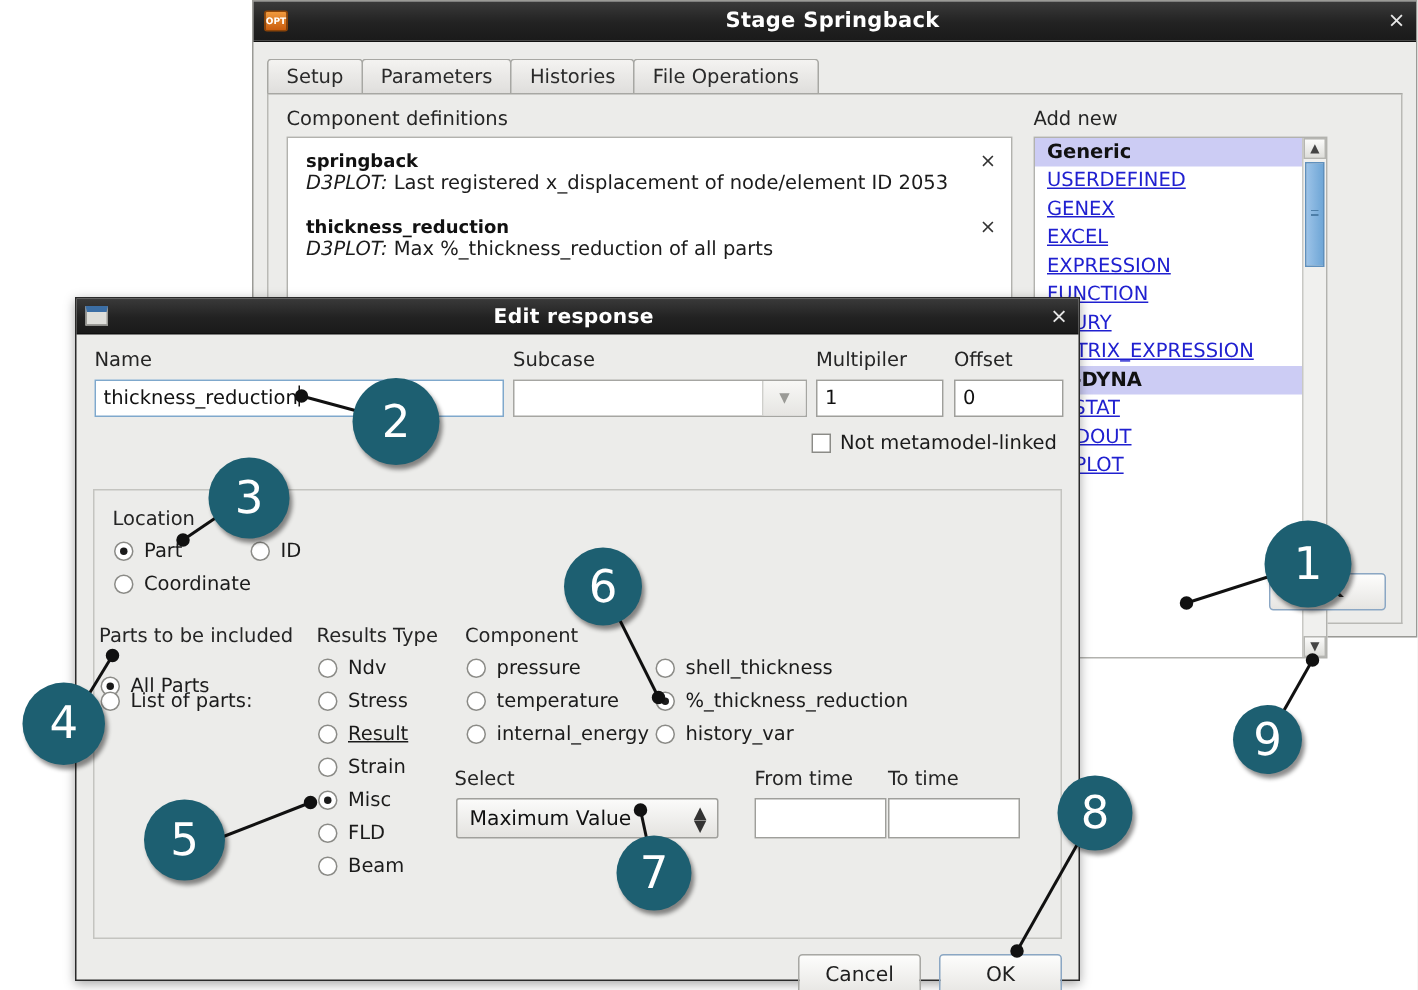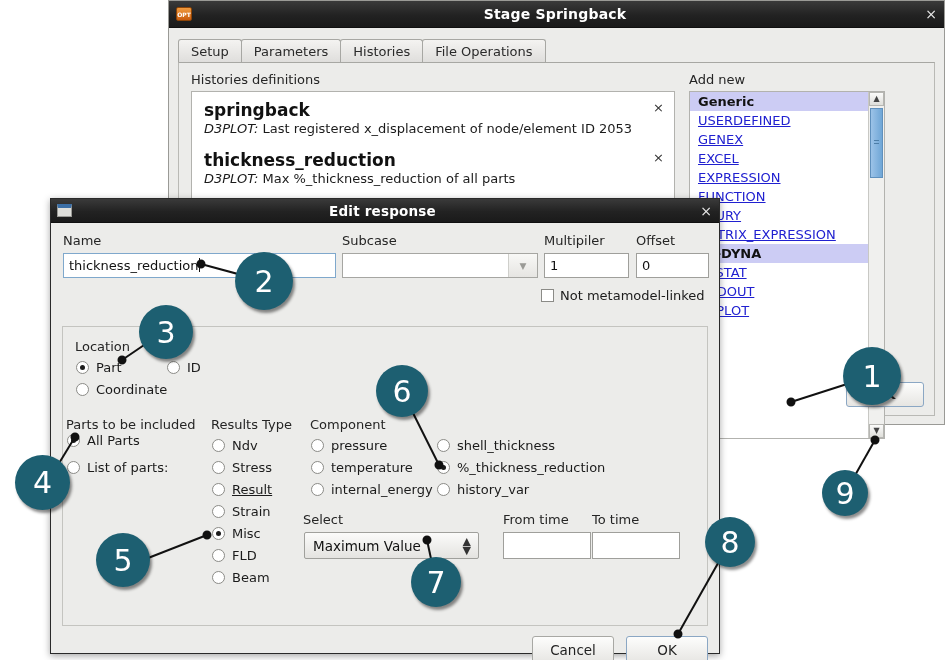--- a/index.html
+++ b/index.html
@@ -70,21 +70,21 @@
   }
   .section-label{position:absolute;font-size:13px;color:#252525;}
   #resp-defs-label{left:12px;top:9px;}
   #addnew-label{left:510px;top:9px;}
   .resp-list{
     position:absolute;left:12px;top:28px;width:484px;height:300px;
     background:#ffffff;border:1px solid #b2b2ae;box-sizing:border-box;
     padding:8px 6px 0 12px;overflow:hidden;
   }
   .resp-item{position:relative;margin-bottom:14px;padding-right:22px;}
-  .resp-item .rname{font-weight:bold;font-size:17px;color:#111;}
+  .resp-item .rname{font-weight:bold;font-size:12px;color:#111;}
   .resp-item .rdesc{font-size:13px;color:#1b1b1b;margin-top:1px;}
   .resp-item .rdesc i{font-style:italic;}
   .resp-item .rclose{
     position:absolute;right:4px;top:0;font-size:13px;color:#333;cursor:default;
   }
   .addnew-list{
     position:absolute;left:510px;top:28px;width:196px;height:348px;
     background:#ffffff;border:1px solid #b2b2ae;box-sizing:border-box;
     overflow:hidden;
   }
@@ -227,21 +227,21 @@
   </div>
 
   <div class="tabstrip">
     <div class="tab">Setup</div>
     <div class="tab">Parameters</div>
     <div class="tab">Histories</div>
     <div class="tab">File Operations</div>
   </div>
 
   <div class="content-panel">
-    <div class="section-label" id="resp-defs-label">Histories definitions</div>
+    <div class="section-label" id="resp-defs-label">Component definitions</div>
     <div class="section-label" id="addnew-label">Add new</div>
 
     <div class="resp-list">
       <div class="resp-item">
         <div class="rname">springback</div>
         <div class="rdesc"><i>D3PLOT:</i><span> Last registered x_displacement of node/element ID 2053</span></div>
         <div class="rclose">×</div>
       </div>
       <div class="resp-item">
         <div class="rname">thickness_reduction</div>
@@ -316,21 +316,21 @@
       <div class="radio" style="left:104px;top:33px;">
         <span class="rdot"></span>
         <span>ID</span>
       </div>
       <div class="radio" style="left:13px;top:55px;">
         <span class="rdot"></span>
         <span>Coordinate</span>
       </div>
 
       <div class="grp-title" style="left:3px;top:90px;">Parts to be included</div>
-      <div class="radio" style="left:4px;top:106px;">
+      <div class="radio" style="left:4px;top:123px;">
         <span class="rdot on"></span>
         <span>All Parts</span>
       </div>
       <div class="radio" style="left:4px;top:133px;">
         <span class="rdot"></span>
         <span>List of parts:</span>
       </div>
 
       <div class="grp-title" style="left:148px;top:90px;">Results Type</div>
       <div class="radio" style="left:149px;top:111px;">

